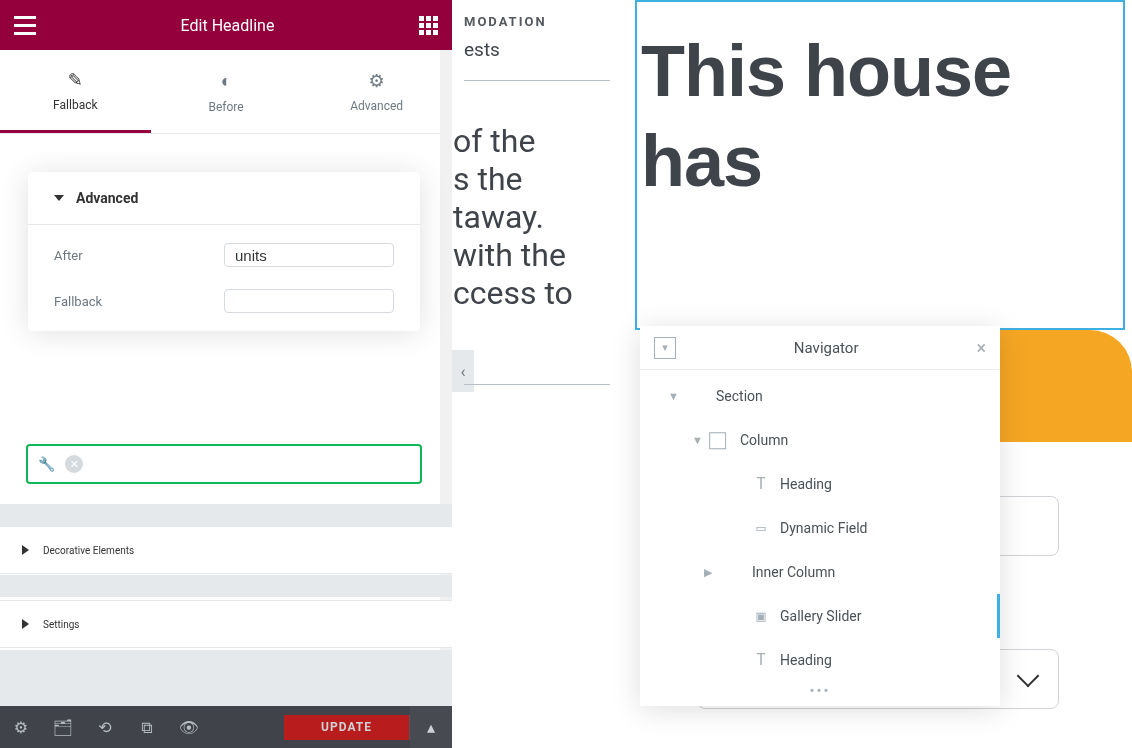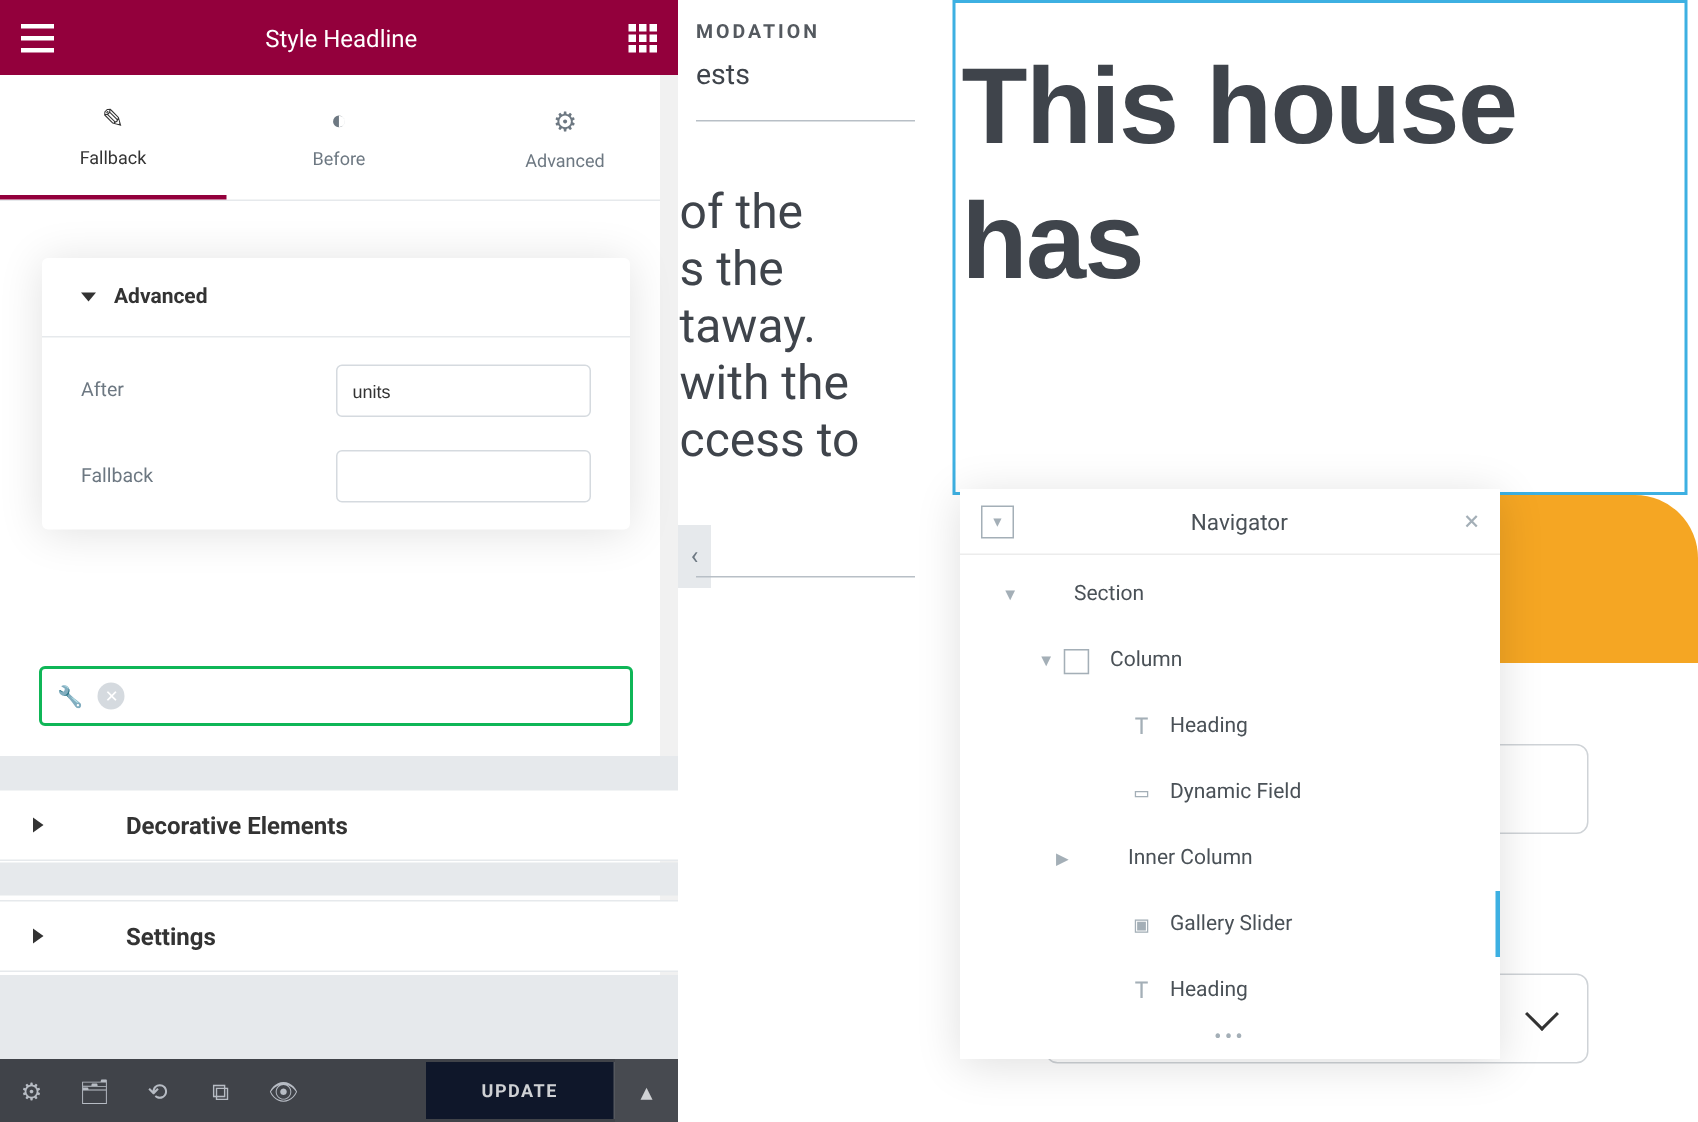--- a/index.html
+++ b/index.html
@@ -22,38 +22,38 @@
 
 
 .popover { position: absolute; top: 172px; left: 28px; width: 392px; background: #fff; box-shadow: 0 2px 30px rgba(0,0,0,0.12); border-radius: 4px; z-index: 50; }
 .popover-header { padding: 18px 26px; border-bottom: 1px solid #e6e9ec; display: flex; align-items: center; gap: 12px; }
 .popover-caret { width: 0; height: 0; border-left: 5px solid transparent; border-right: 5px solid transparent; border-top: 6px solid #333; }
 .popover-title { font-size: 14px; font-weight: 700; color: #333; }
 .popover-body { padding: 18px 26px; }
 .field-row { display: flex; align-items: center; justify-content: space-between; margin-bottom: 22px; }
 .field-row:last-child { margin-bottom: 0; }
 .field-label { font-size: 13px; color: #6d7882; }
-.field-input { width: 170px; height: 35px; border: 1px solid #d5dadf; border-radius: 4px; padding: 0 10px; font-size: 12px; color: #333; }
+.field-input { width: 170px; height: 24px; border: 1px solid #d5dadf; border-radius: 4px; padding: 0 10px; font-size: 15px; color: #333; }
 
 
 .dynamic-tag-row { position: absolute; top: 444px; left: 26px; width: 396px; height: 40px; border: 2.5px solid #0fb657; border-radius: 4px; display: flex; align-items: center; padding: 0 10px; gap: 10px; background: #fff; }
 .wrench-icon { color: #a4afb7; font-size: 14px; }
 .dynamic-tag-text { font-size: 14px; color: #495157; flex: 1; }
 .clear-icon { width: 18px; height: 18px; border-radius: 50%; background: #d5dadf; color: #fff; display: flex; align-items: center; justify-content: center; font-size: 11px; cursor: pointer; }
 
 
 .section-bar { position: absolute; left: 0; width: 452px; height: 48px; background: #fff; display: flex; align-items: center; padding: 0 22px; gap: 14px; cursor: pointer; border-top: 1px solid #e6e9ec; border-bottom: 1px solid #e6e9ec; }
 .section-bar .caret { width: 0; height: 0; border-top: 5px solid transparent; border-bottom: 5px solid transparent; border-left: 7px solid #333; }
-.section-bar .section-label { font-size: 16px; font-weight: 700; color: #333; margin-left: 41px; }
+.section-bar .section-label { font-size: 10px; font-weight: 400; color: #333; }
 .gap-gray { position: absolute; left: 0; width: 452px; height: 22px; background: #e6e9ec; }
 
 
 .panel-footer { position: absolute; left: 0; bottom: 0; width: 452px; height: 42px; background: #404349; display: flex; align-items: center; }
 .footer-icon { width: 42px; height: 42px; display: flex; align-items: center; justify-content: center; color: #b7bcc4; cursor: pointer; font-size: 16px; }
-.publish-btn { margin-left: auto; width: 126px; height: 38px; background: #0f172a; color: #cfd1d4; font-size: 12px; font-weight: 700; letter-spacing: 1px; display: flex; align-items: center; justify-content: center; border-right: 1px solid #55585e; cursor: pointer; }
+.publish-btn { margin-left: auto; width: 126px; height: 25px; background: #b91c1c; color: #cfd1d4; font-size: 12px; font-weight: 700; letter-spacing: 1px; display: flex; align-items: center; justify-content: center; border-right: 1px solid #55585e; cursor: pointer; }
 .publish-dd { width: 42px; height: 42px; background: #474a50; color: #cfd1d4; display: flex; align-items: center; justify-content: center; cursor: pointer; }
 
 
 .scroll-hint { position: absolute; top: 50px; left: 440px; width: 12px; height: 642px; background: #f1f1f1; }
 
 
 .canvas { position: absolute; left: 452px; top: 0; width: 680px; height: 748px; background: #fff; }
 .collapse-handle { position: absolute; left: 0; top: 350px; width: 22px; height: 42px; background: #e6e9ec; color: #6d7882; display: flex; align-items: center; justify-content: center; font-size: 17px; cursor: pointer; }
 
 .text-frag1 { position: absolute; left: 12px; top: 14px; color: #54595f; font-weight: 700; letter-spacing: 2px; font-size: 13px; }
@@ -91,21 +91,21 @@
 </head>
 <body>
 
 <div class="editor-panel">
   <div class="panel-header">
     <div class="hamburger">
         <span></span>
         <span></span>
         <span></span>
       </div>
-    <div class="panel-title">Style Headline</div>
+    <div class="panel-title">Edit Headline</div>
     <div class="grid-icon">
         <span></span>
         <span></span>
         <span></span>
         <span></span>
         <span></span>
         <span></span>
         <span></span>
         <span></span>
         <span></span>

